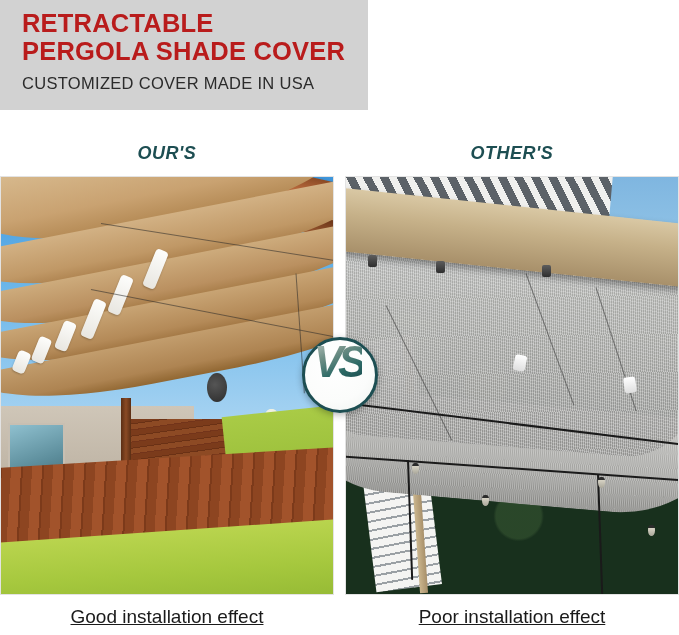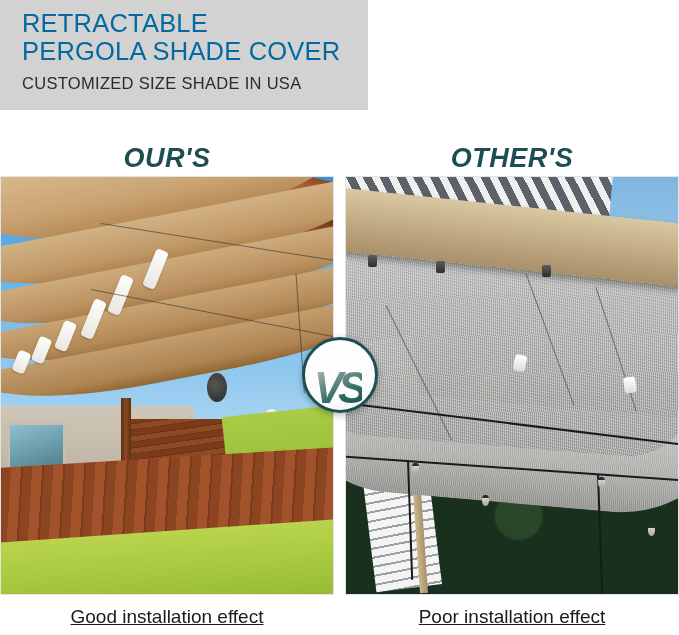--- a/index.html
+++ b/index.html
@@ -24,23 +24,23 @@
     width: 368px;
     height: 110px;
     background: #d2d2d2;
     box-sizing: border-box;
   }
   .header-title {
     position: absolute;
     left: 22px;
     top: 9px;
     width: 340px;
-    color: #0369a1;
-    font-family: "Liberation Sans", sans-serif;
-    font-weight: normal;
+    color: #b91c1c;
+    font-family: "Liberation Sans", sans-serif;
+    font-weight: bold;
     font-size: 25.5px;
     line-height: 28px;
     letter-spacing: 0.2px;
     white-space: pre-line;
   }
   .header-subtitle {
     position: absolute;
     left: 22px;
     top: 74px;
     color: #2b2b2b;
@@ -51,21 +51,21 @@
   }
 
   
   .compare-label {
     position: absolute;
     top: 143px;
     color: #1d4e52;
     font-family: "Liberation Sans", sans-serif;
     font-weight: bold;
     font-style: italic;
-    font-size: 27px;
+    font-size: 18px;
     letter-spacing: 0.5px;
     text-align: center;
   }
   .compare-label.left  { left: 0;    width: 334px; }
   .compare-label.right { left: 345px; width: 334px; text-align: center; }
 
   
   .photo-panel {
     position: absolute;
     top: 176px;
@@ -276,21 +276,21 @@
   .vs-badge {
     position: absolute;
     left: 302px; top: 337px;
     width: 76px; height: 76px;
     border-radius: 50%;
     background: radial-gradient(circle at 42% 36%, #ffffff 0%, #fbfcfb 60%, #eef1ef 100%);
     border: 3.5px solid #1d4e52;
     box-sizing: border-box;
     box-shadow: 0 2px 7px rgba(0,0,0,.30);
     z-index: 30;
-    display: flex; align-items: flex-end; justify-content: center;
+    display: flex; align-items: flex-start; justify-content: center;
   }
   .vs-text {
     font-family: "Liberation Sans", sans-serif;
     font-weight: bold;
     font-style: italic;
     font-size: 44px;
     line-height: 1;
     letter-spacing: -5px;
     background: linear-gradient(155deg, #b9c6c0 0%, #6f8f86 34%, #2d6a66 66%, #17474b 100%);
     -webkit-background-clip: text;
@@ -313,21 +313,21 @@
   }
   .caption.left  { left: 0;    width: 334px; }
   .caption.right { left: 345px; width: 334px; }
 </style>
 </head>
 <body>
 
 <div class="header-banner">
   <div class="header-title">RETRACTABLE
 PERGOLA SHADE COVER</div>
-  <div class="header-subtitle">CUSTOMIZED SIZE SHADE IN USA</div>
+  <div class="header-subtitle">CUSTOMIZED COVER MADE IN USA</div>
 </div>
 
 <div class="compare-label left">OUR'S</div>
 <div class="compare-label right">OTHER'S</div>
 
 <div class="photo-panel left">
   <div class="photo-inner">
     <div class="l-sky"></div>
     <div class="l-house"></div>
     <div class="l-fence"></div>

